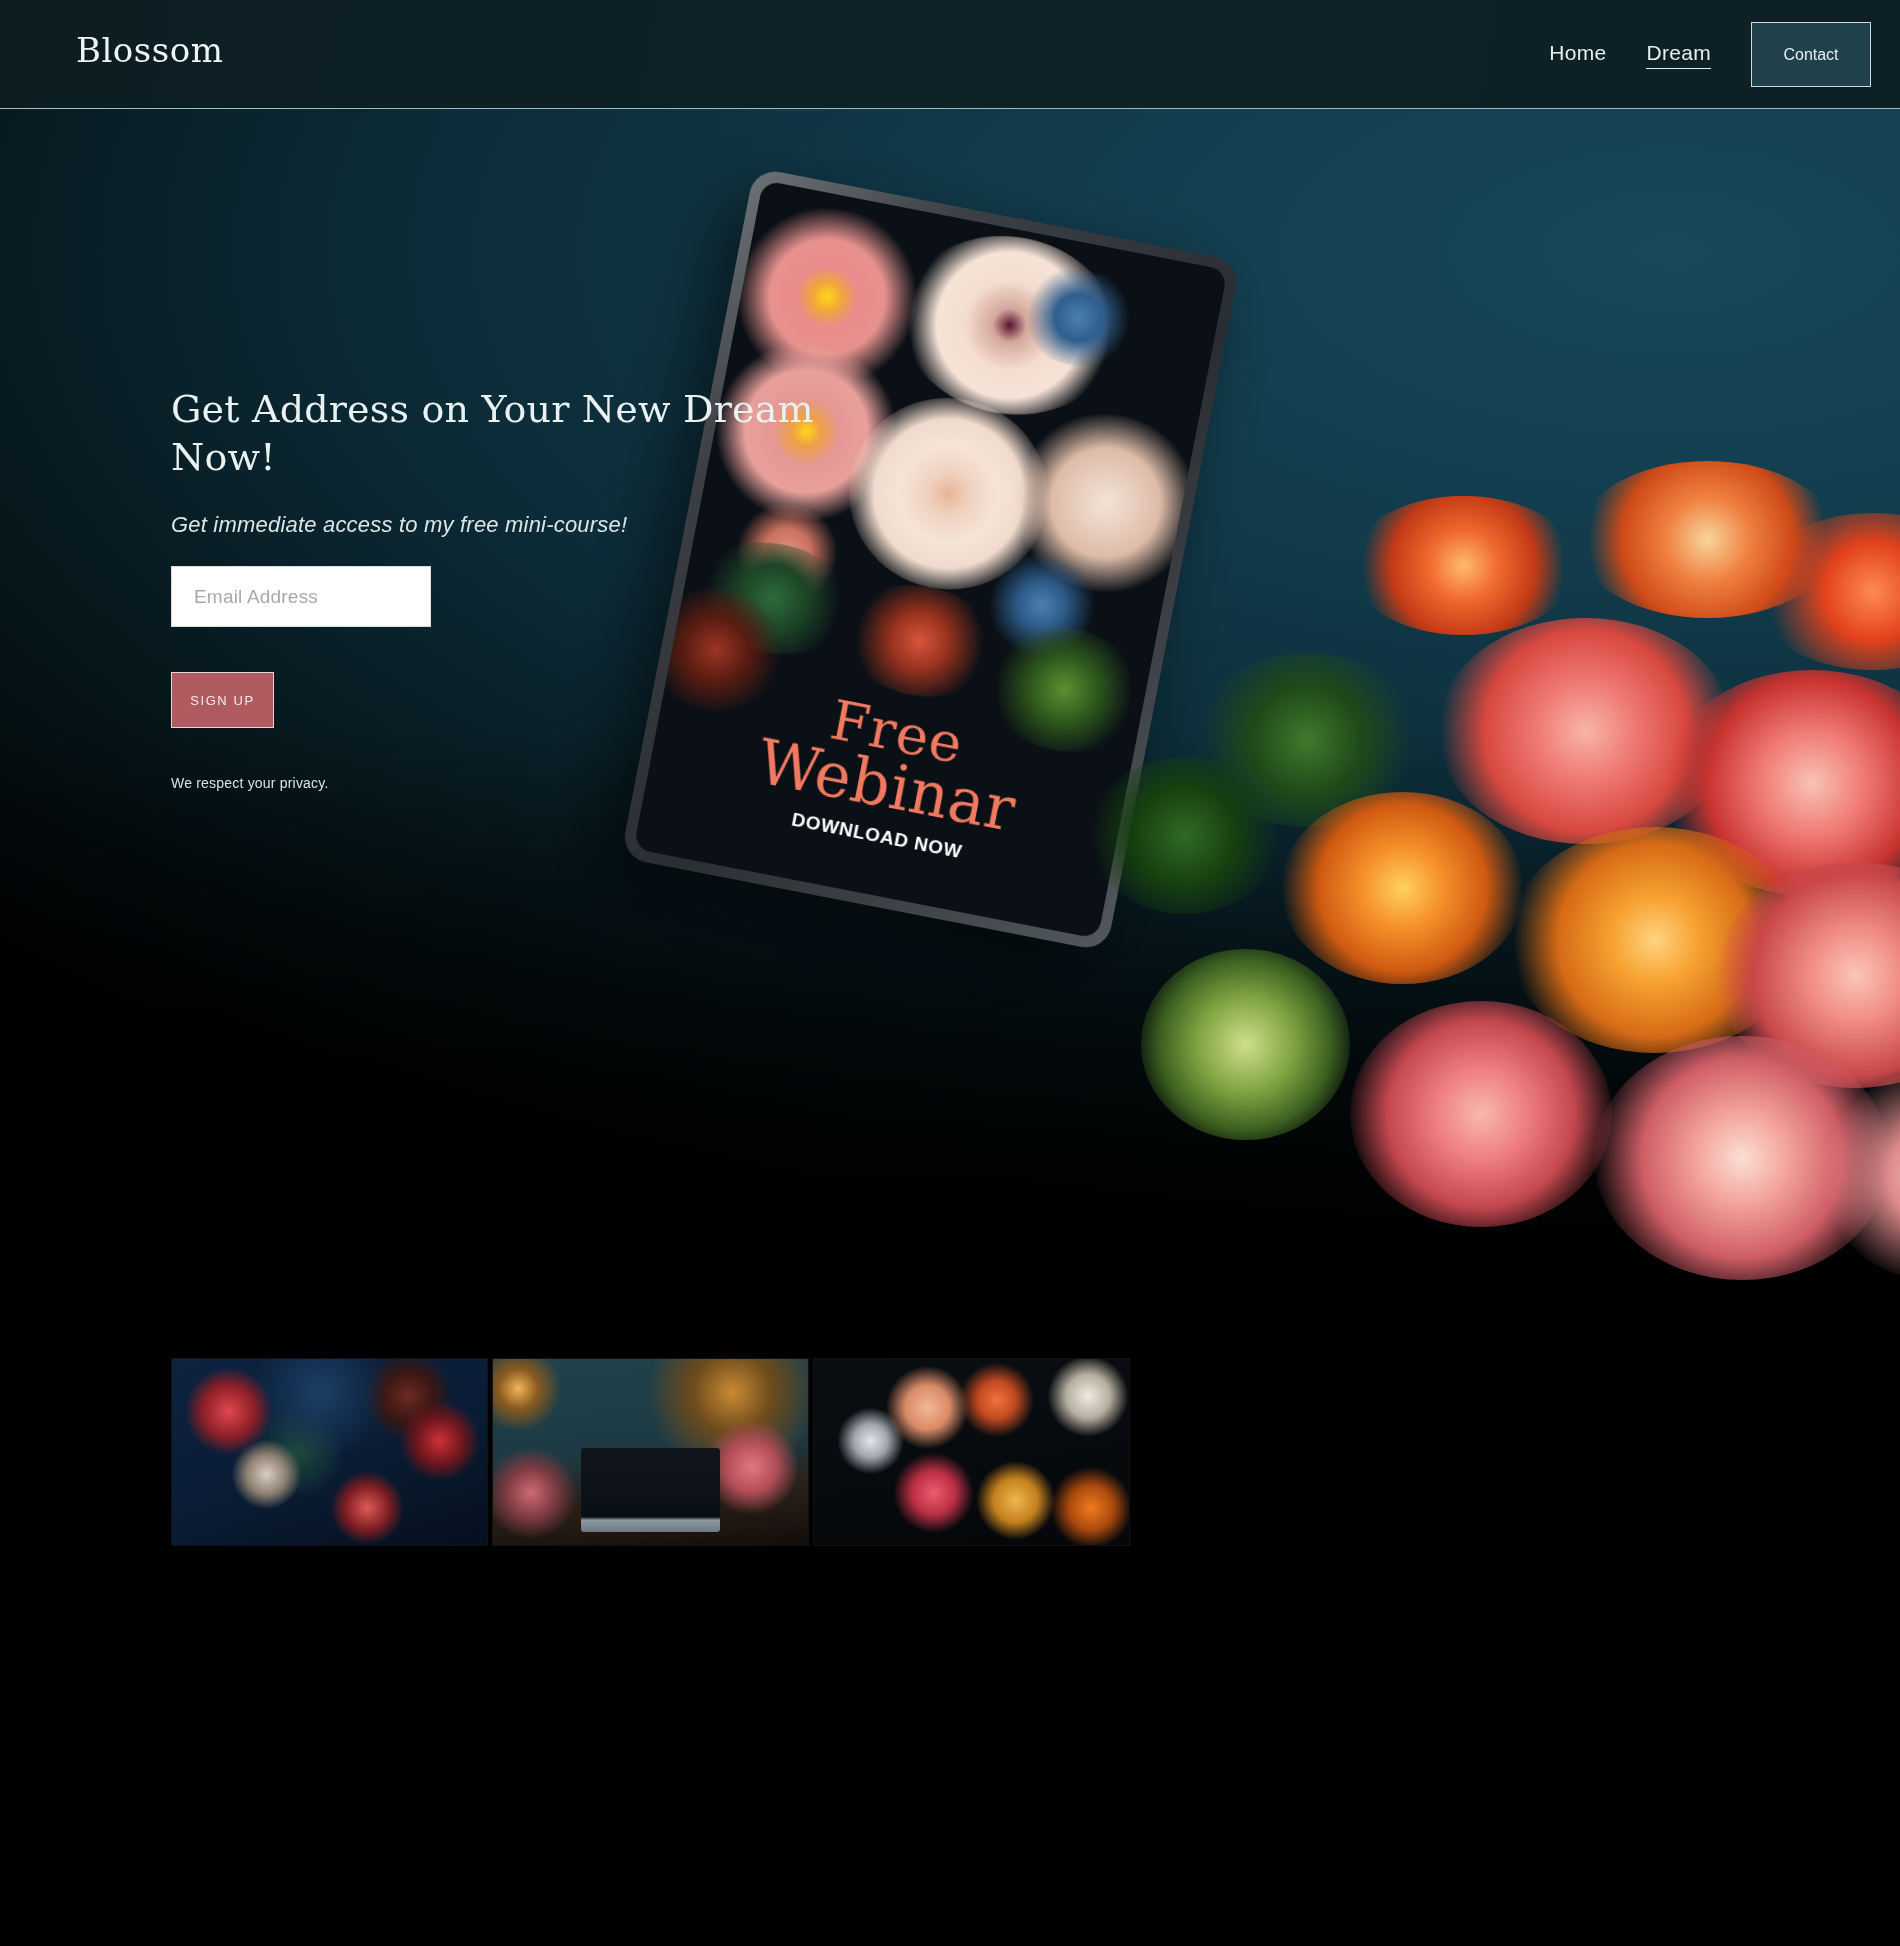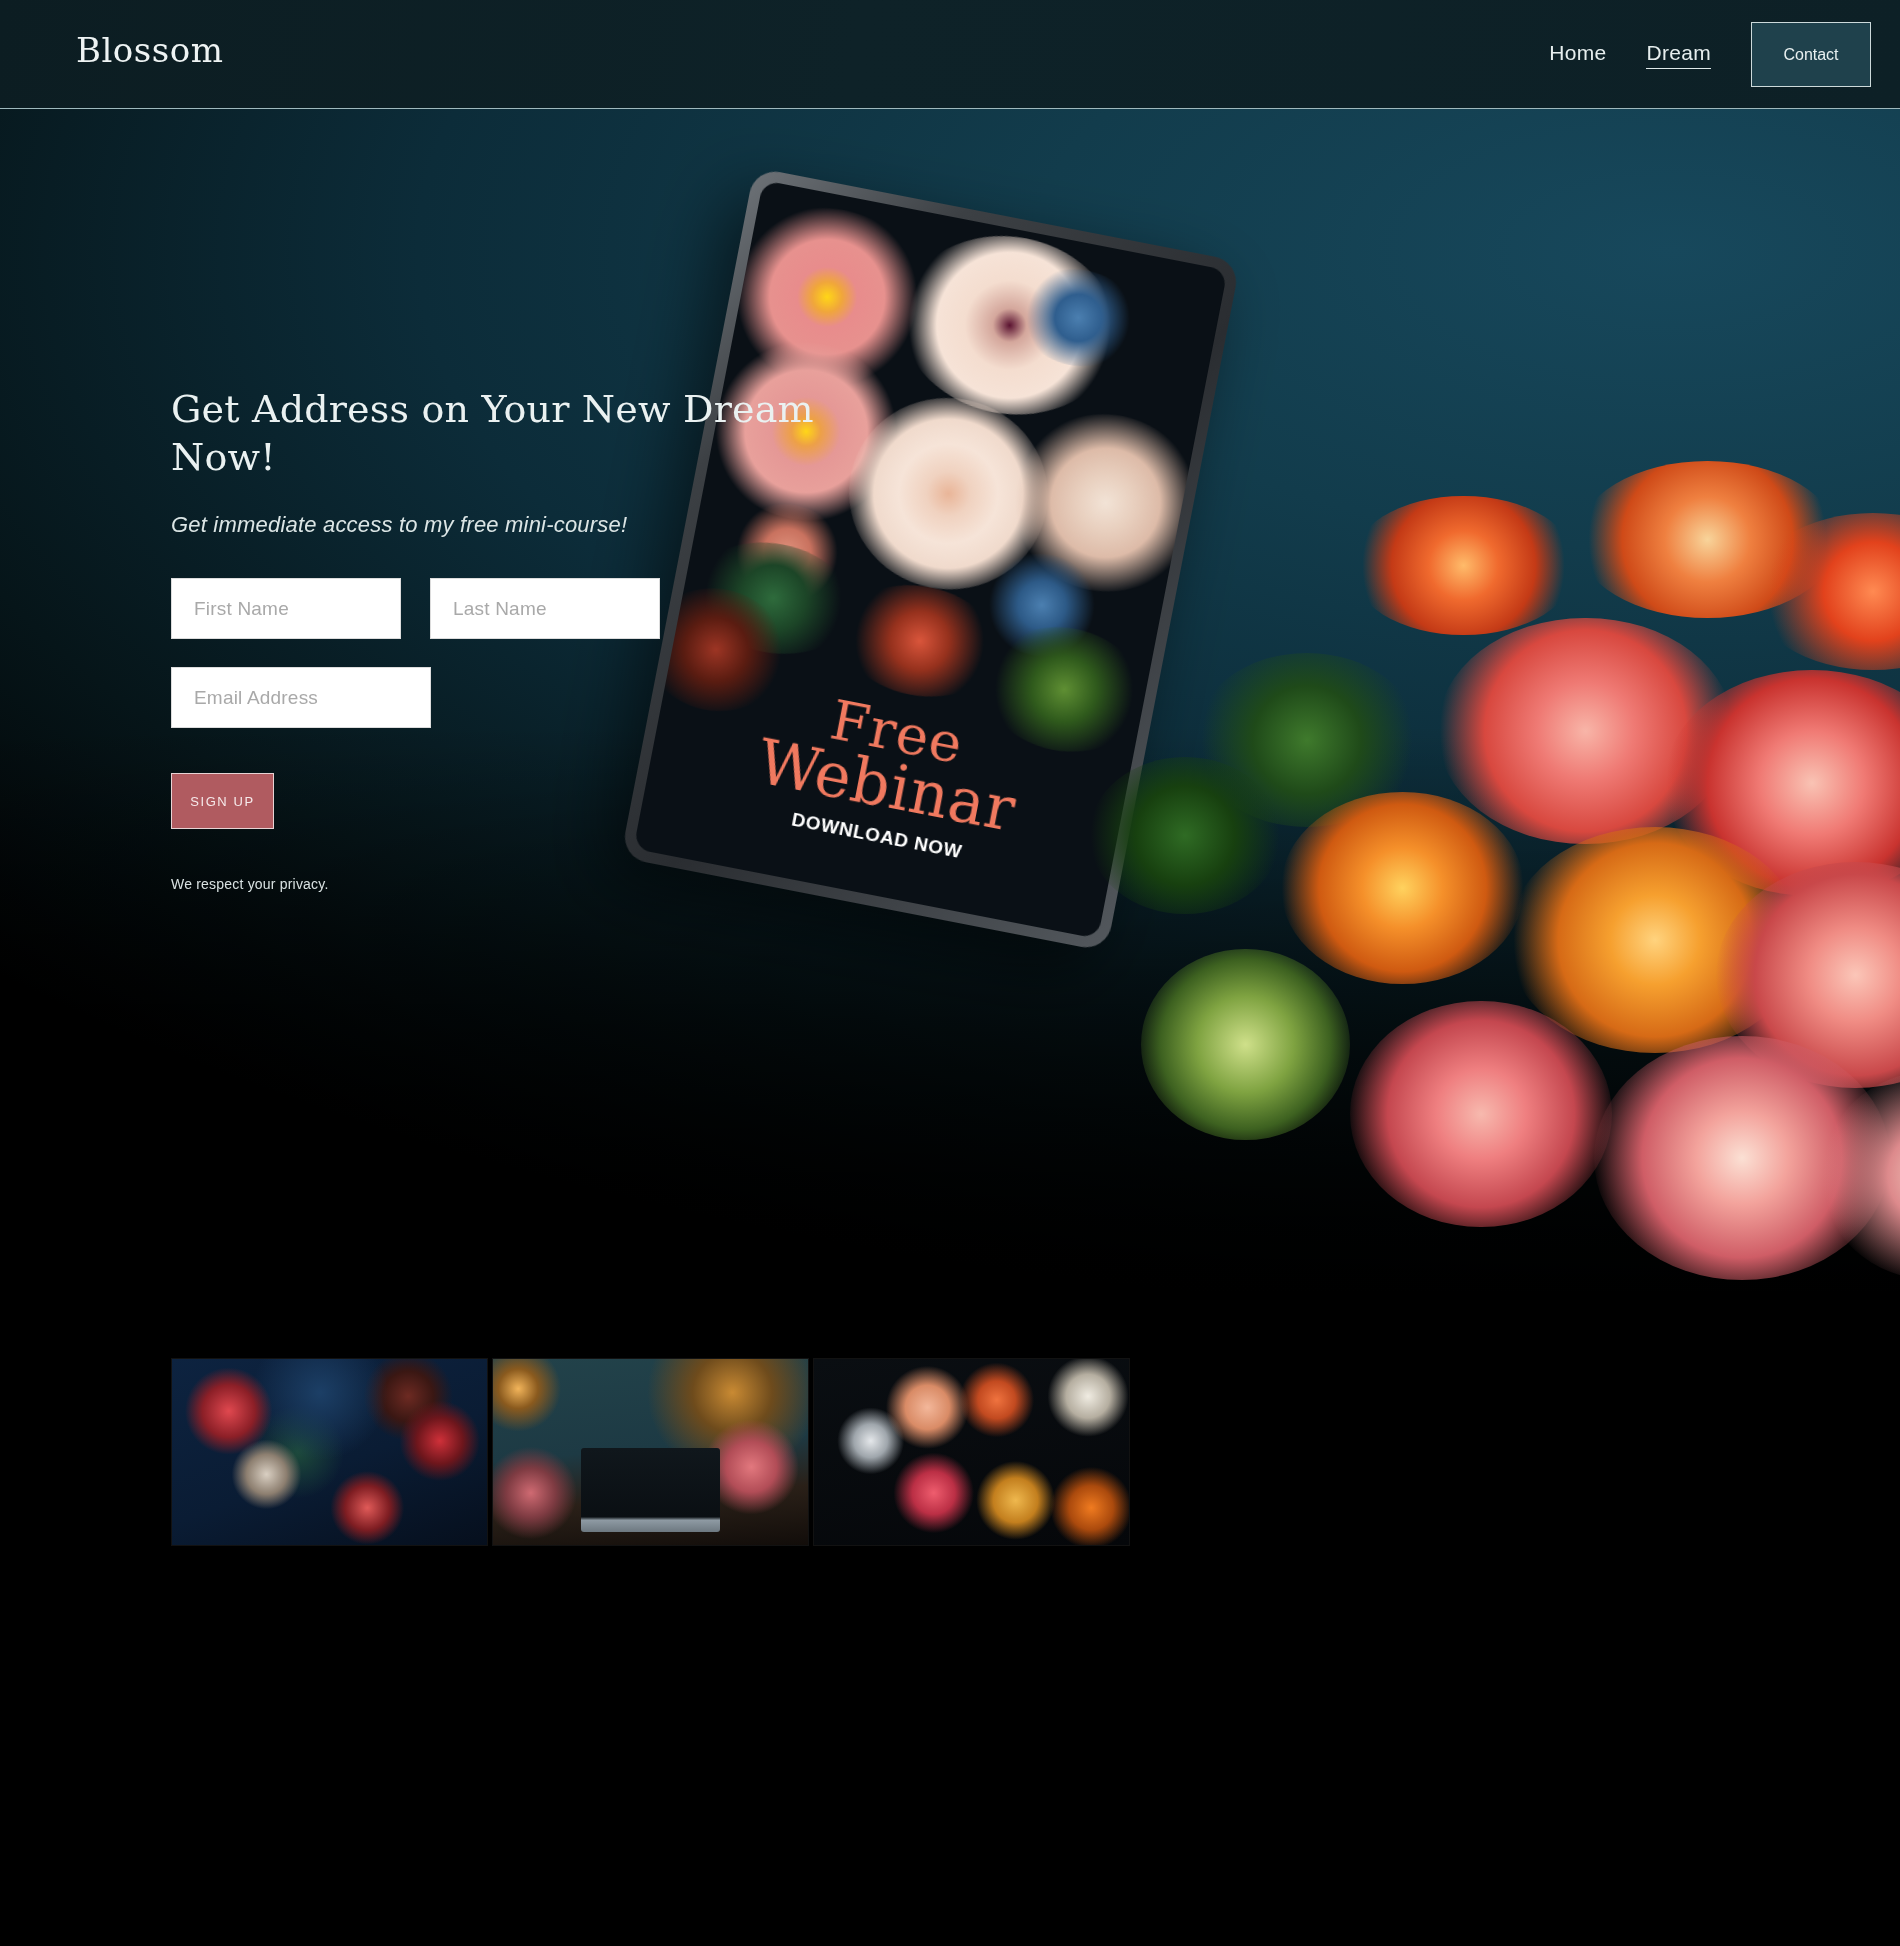--- a/index.html
+++ b/index.html
@@ -216,28 +216,20 @@
       <div class="pet" style="left:0%;top:34%;width:22%;height:18%;border-radius:50%;background:radial-gradient(circle,#2f6b24 0%,#17400f 40%,rgba(0,0,0,0) 76%);"></div>
       <div class="pet" style="left:84%;top:70%;width:26%;height:24%;border-radius:50%;background:radial-gradient(circle,#f5cdc0 0%,#dd8a8c 30%,rgba(0,0,0,0) 72%);"></div>
     </div>
 
     <div class="hero-veil"></div>
 
     <div class="hero-copy">
       <div class="hero-title">Get Address on Your New Dream Now!</div>
       <div class="hero-sub">Get immediate access to my free mini-course!</div>
 
-      <div class="form-row">
-        <div class="field fname">
-          <span class="ph">First Name</span>
-        </div>
-        <div class="field lname">
-          <span class="ph">Last Name</span>
-        </div>
-      </div>
 
       <div class="field email">
         <span class="ph">Email Address</span>
       </div>
 
       <div class="signup-btn">SIGN UP</div>
       <div class="privacy-note">We respect your privacy.</div>
     </div>
   </div>
 

